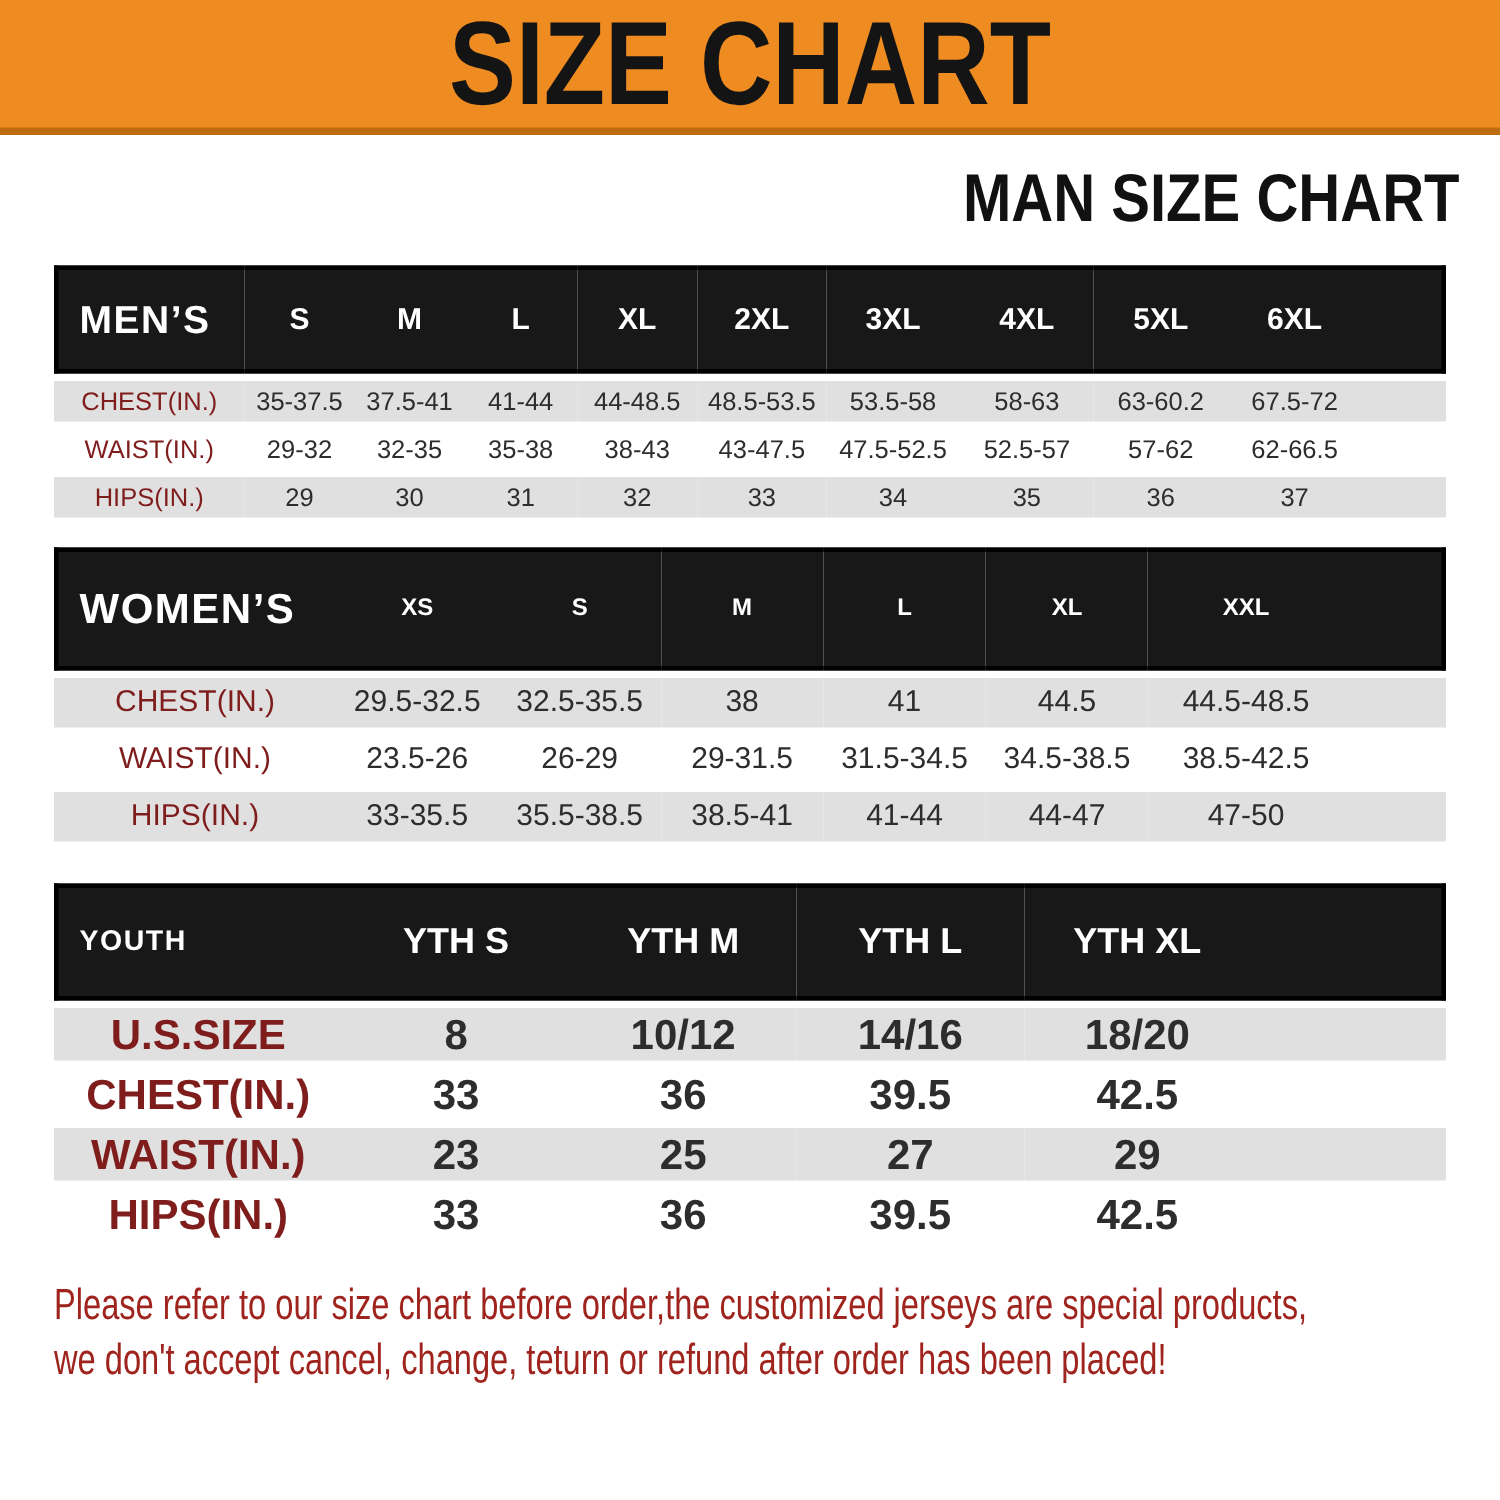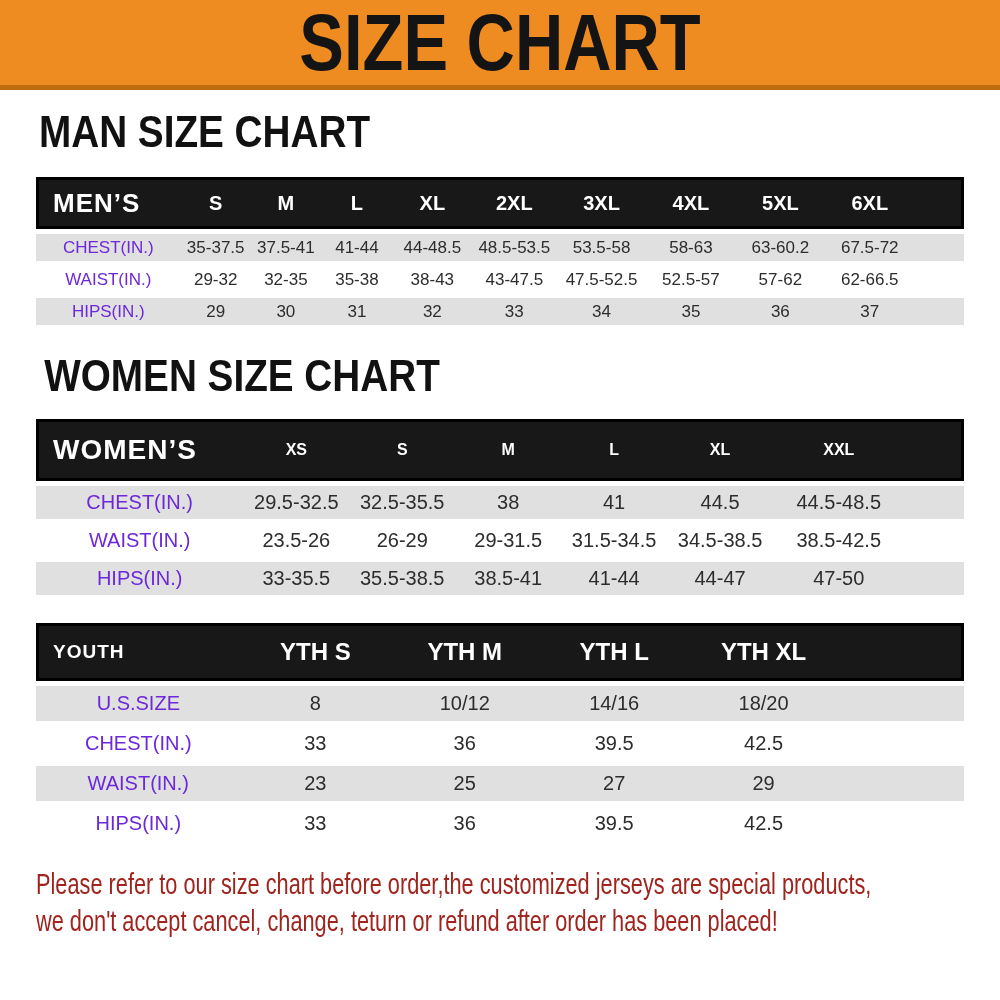--- a/index.html
+++ b/index.html
@@ -27,21 +27,21 @@
     font-weight: bold;
     color: #141414;
     line-height: 85px;
     letter-spacing: 0px;
     transform: scale(0.88, 1.04);
     transform-origin: center;
     white-space: nowrap;
   }
 
   
-  .heading-row { text-align: left; margin: 12px; }
+  .heading-row { text-align: right; margin: 0; }
   .heading-row.men   { margin-top: 16px; height: 52px; }
   .heading-row.women { margin-top: 20px; height: 52px; }
   .heading-row.youth { margin-top: 34px; height: 52px; }
   .heading {
     display: inline-block;
     font-size: 45px;
     font-weight: bold;
     color: #111111;
     line-height: 52px;
     transform: scaleX(0.86);
@@ -60,35 +60,35 @@
     border-spacing: 0 5px;
     table-layout: fixed;
   }
   table.tbl thead th {
     background: #181818;
     color: #ffffff;
     border-top: 3px solid #000000;
     border-bottom: 3px solid #000000;
     font-weight: bold;
     text-align: center;
-    padding: 2px;
+    padding: 12px;
   }
   table.tbl thead th.corner {
     text-align: left;
     padding-left: 14px;
     letter-spacing: 1px;
     border-left: 3px solid #000000;
   }
   table.tbl thead th.filler { border-right: 3px solid #000000; }
   table.tbl tbody td {
     text-align: center;
     color: #2d2d2d;
     padding: 0;
   }
-  table.tbl tbody td.rowlabel { color: #6d28d9; }
+  table.tbl tbody td.rowlabel { color: #7f1d1d; }
   table.tbl tbody tr:nth-child(odd) td { background: #e0e0e0; }
   table.tbl tbody tr:nth-child(even) td { background: #ffffff; }
 
   
   .tbl-men thead th { height: 42px; font-size: 20px; }
   .tbl-men thead th.corner { font-size: 26px; }
   .tbl-men tbody td { height: 27px; font-size: 17px; }
   .tbl-men th:nth-child(1)  { width: 14.5%; }
   .tbl-men th:nth-child(2)  { width: 7.6%; }
   .tbl-men th:nth-child(3)  { width: 7.6%; }
@@ -110,21 +110,21 @@
   .tbl-women th:nth-child(3),
   .tbl-women th:nth-child(4),
   .tbl-women th:nth-child(5),
   .tbl-women th:nth-child(6) { width: 11.6%; }
   .tbl-women th:nth-child(7) { width: 14.5%; }
   .tbl-women th:nth-child(8) { width: 6%; }
 
   
   .tbl-youth thead th { height: 48px; font-size: 24px; }
   .tbl-youth thead th.corner { font-size: 19px; }
-  .tbl-youth tbody td { height: 35px; font-size: 20px; }
+  .tbl-youth tbody td { height: 35px; font-size: 28px; font-weight: bold; }
   .tbl-youth th:nth-child(1) { width: 21%; }
   .tbl-youth th:nth-child(2),
   .tbl-youth th:nth-child(3),
   .tbl-youth th:nth-child(4),
   .tbl-youth th:nth-child(5) { width: 16.4%; }
   .tbl-youth th:nth-child(6) { width: 13.4%; }
 
   
   .footer { margin: 20px 0 0 36px; }
   .footer-line {
@@ -202,23 +202,20 @@
             <td>34</td>
             <td>35</td>
             <td>36</td>
             <td>37</td>
             <td class="filler"></td>
           </tr>
         </tbody>
       </table>
   </div>
 
-  <div class="heading-row women">
-    <span class="heading">WOMEN SIZE CHART</span>
-  </div>
   <div class="tbl-wrap women">
     <table class="tbl tbl-women">
         <thead>
           <tr>
             <th class="corner">WOMEN’S</th>
             <th>XS</th>
             <th>S</th>
             <th>M</th>
             <th>L</th>
             <th>XL</th>

